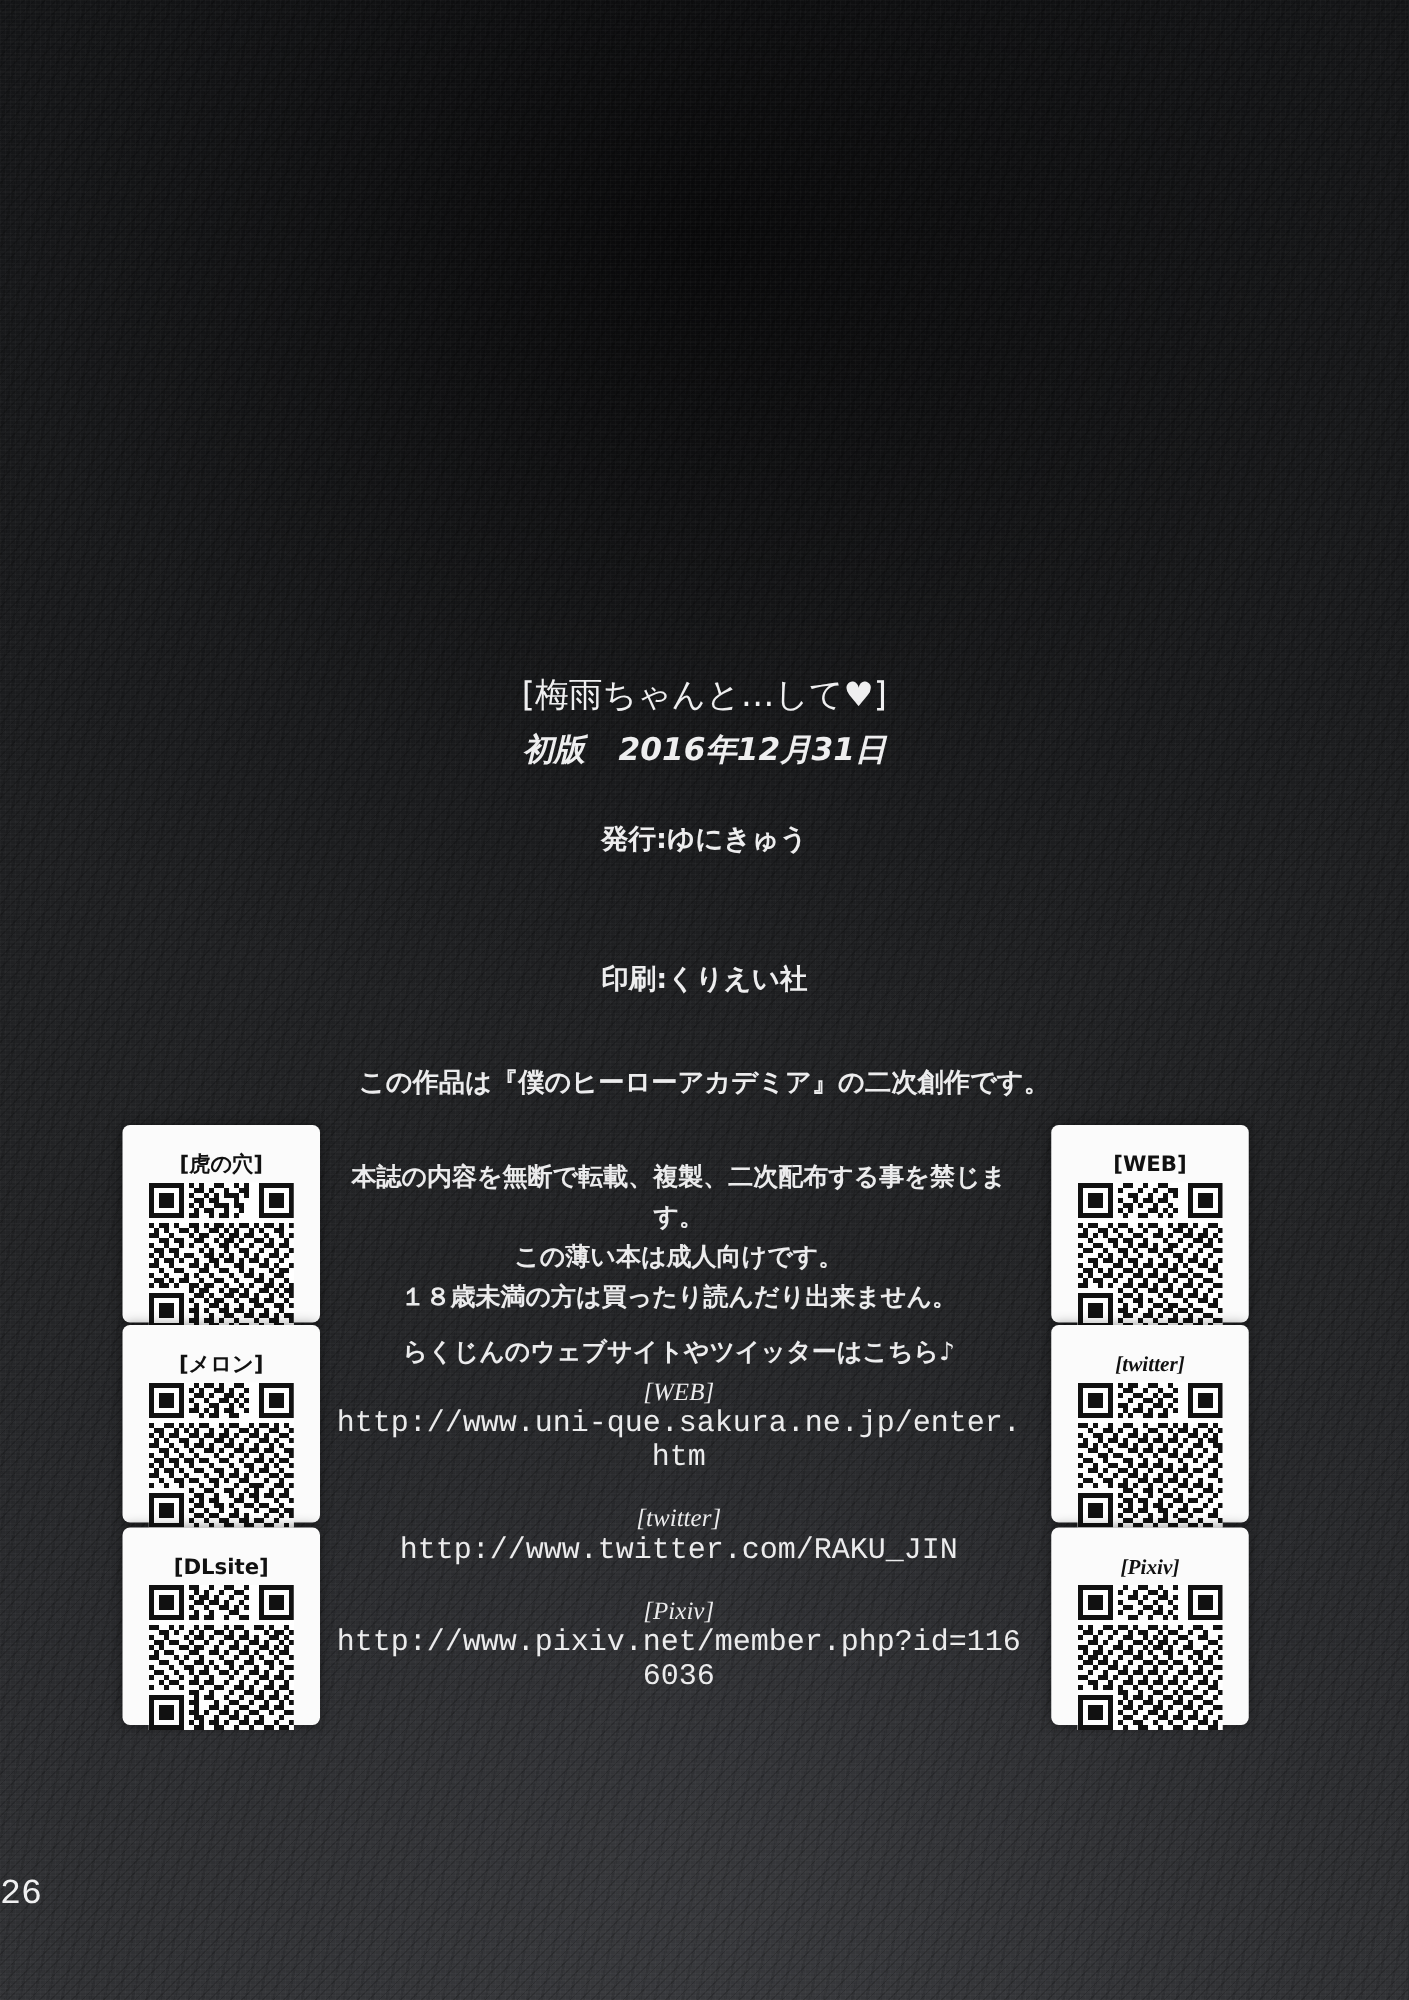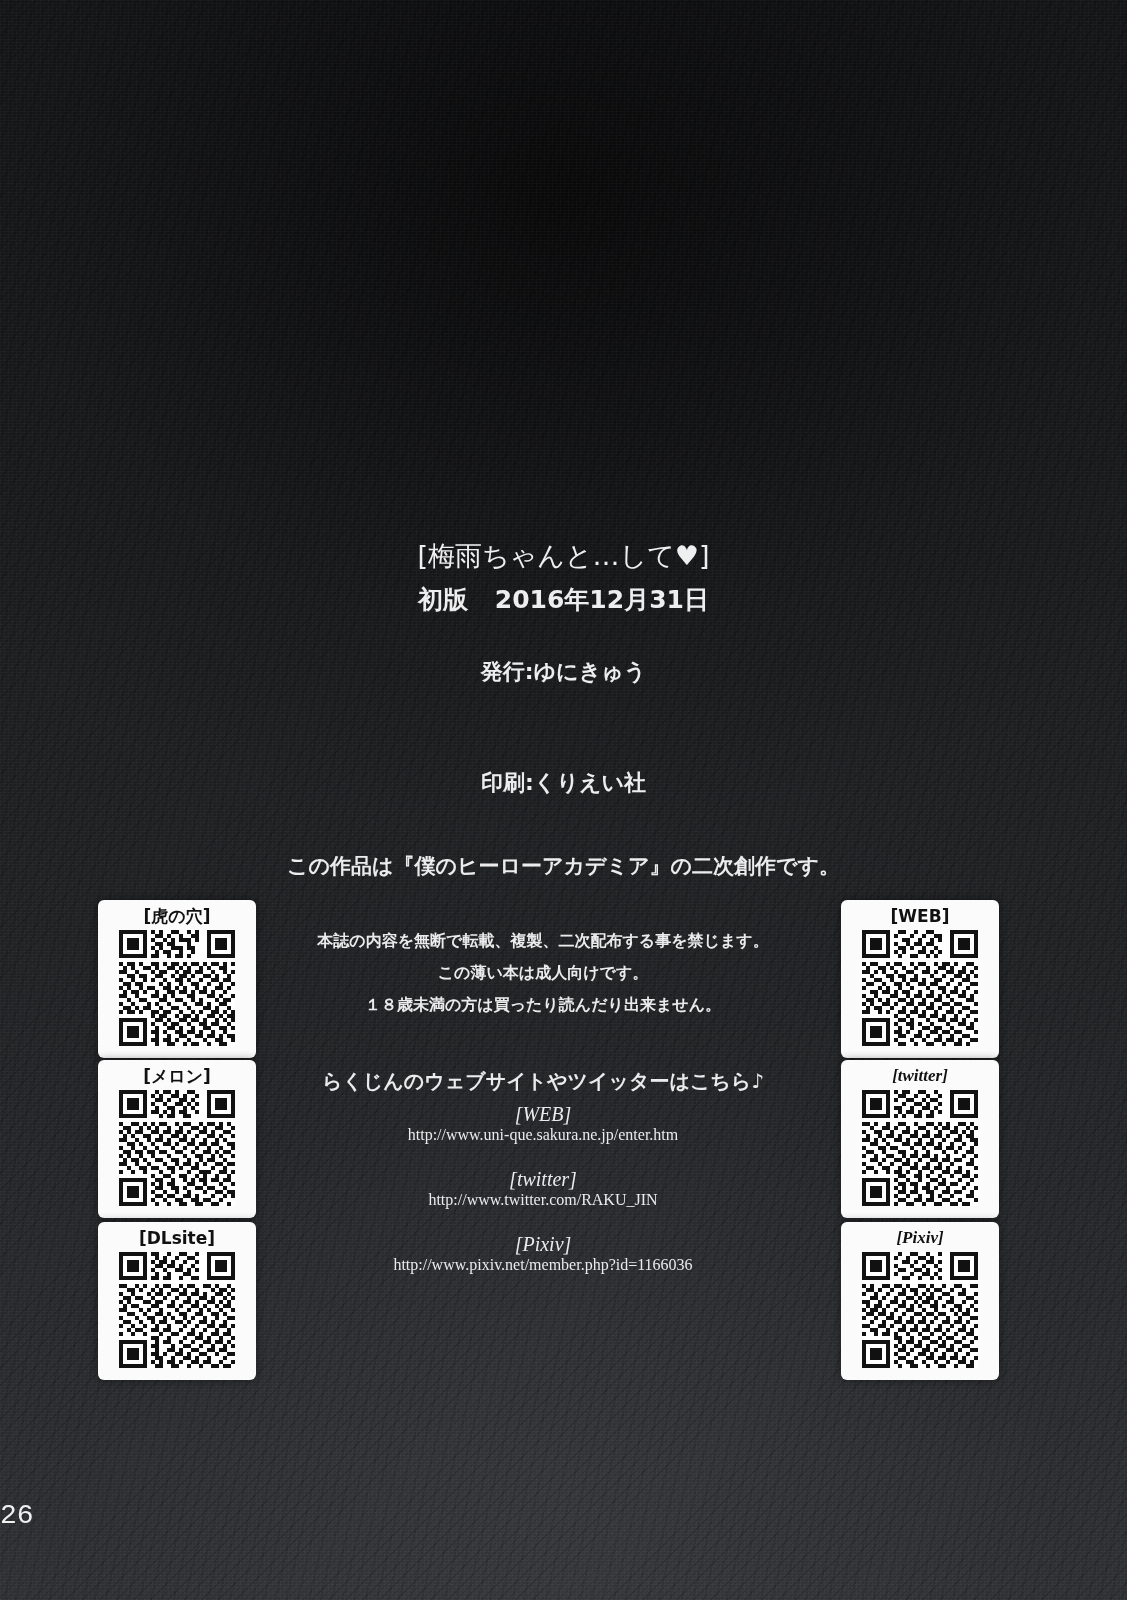--- a/index.html
+++ b/index.html
@@ -82,20 +82,21 @@
   .edition-line {
     position: absolute;
     top: 583px;
     left: 0;
     width: 100%;
     text-align: center;
     font-size: 25px;
     font-weight: bold;
     font-family: "DejaVu Sans", sans-serif;
     color: #eeeeef;
+    font-style: italic;
   }
   .edition-line .edition-label { margin-right: 18px; }
 
   .credits {
     position: absolute;
     top: 655px;
     left: 0;
     width: 100%;
     text-align: center;
     font-size: 22px;
@@ -126,21 +127,21 @@
     font-family: "DejaVu Sans", sans-serif;
     color: #ececed;
   }
 
   .notice {
     position: absolute;
     top: 925px;
     left: 263px;
     width: 560px;
     text-align: center;
-    font-size: 16px;
+    font-size: 20px;
     font-weight: bold;
     line-height: 32px;
     font-family: "DejaVu Sans", sans-serif;
     color: #ebebec;
   }
 
   .links {
     position: absolute;
     top: 1068px;
     left: 263px;
@@ -154,38 +155,38 @@
     font-weight: bold;
     margin-bottom: 8px;
   }
   .links .lbl {
     font-size: 20px;
     font-style: italic;
     font-family: "Liberation Serif", serif;
     margin-top: 6px;
   }
   .links .url {
-    font-size: 16px;
-    font-family: Liberation Serif, serif;
+    font-size: 24px;
+    font-family: Liberation Mono, monospace;
     margin-bottom: 24px;
     word-break: break-all;
   }
 
   
   .qr-card {
     position: absolute;
     width: 158px;
     height: 158px;
     background: #fbfbfb;
     border-radius: 6px;
     box-shadow: 0 0 10px rgba(0,0,0,.45);
     display: flex;
     flex-direction: column;
     align-items: center;
-    padding-top: 5px;
+    padding-top: 21px;
     box-sizing: border-box;
   }
   .qr-card .qr-label {
     font-size: 17px;
     font-weight: bold;
     color: #111;
     font-family: "DejaVu Sans", sans-serif;
     line-height: 22px;
     white-space: nowrap;
   }

